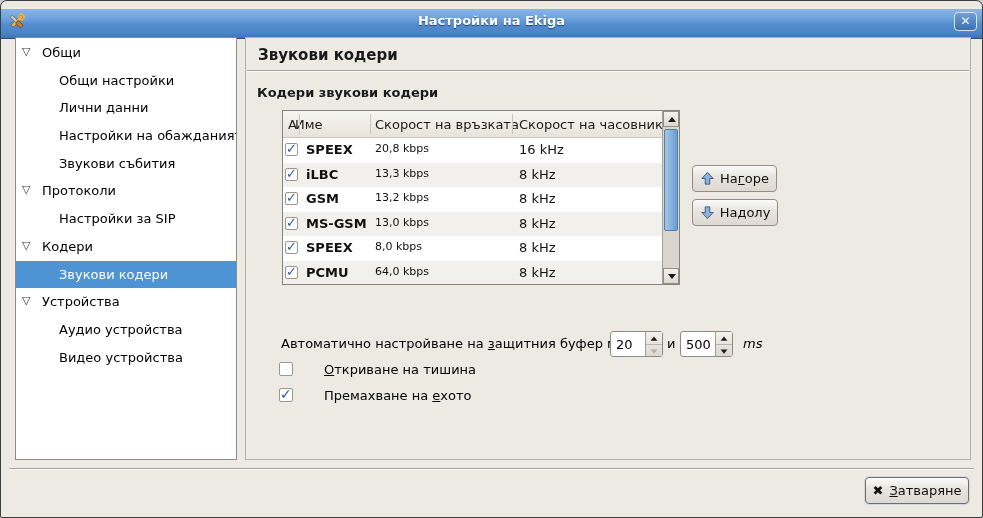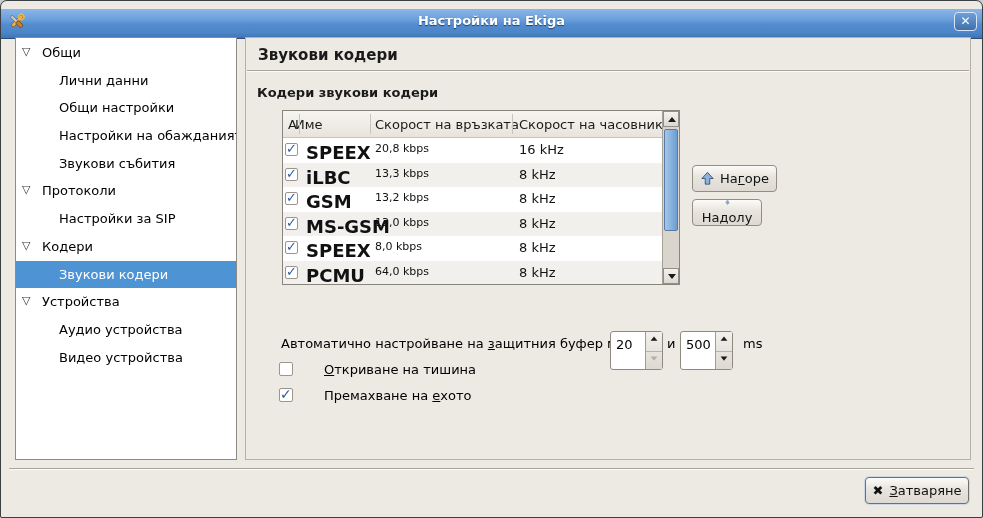--- a/index.html
+++ b/index.html
@@ -66,21 +66,21 @@
   .d0 { left:16px; } .d1 { left:87px; } .d2 { left:229px; }
   .tbody { position:absolute; left:0; top:27px; width:380px; bottom:0; overflow:hidden; }
   .trow { position:relative; height:24.6px; background:#fff; }
   .trow.alt { background:#f1f0ec; }
   .cb {
     position:absolute; width:13px; height:13px; background:#fff;
     border:1px solid #9a968e; border-radius:2px;
   }
   .cb.on::after { content:"✓"; position:absolute; left:0px; top:-3px; font-size:13px; font-weight:bold; color:#2d5f9e; }
   .trow .cb { left:2px; top:5px; }
-  .trow .cname { position:absolute; left:23px; top:4px; font-size:18px; font-weight:bold; color:#111; }
+  .trow .cname { position:absolute; left:23px; top:4px; font-size:13px; font-weight:bold; color:#111; }
   .trow .cbit  { position:absolute; left:92px; top:4px; font-size:11px; color:#111; }
   .trow .cclk  { position:absolute; left:236px; top:4px; font-size:13px; color:#111; }
   
   .vscroll { position:absolute; right:0; top:0; bottom:0; width:17px; background:#d9d5cd; border-left:1px solid #a5a199; }
   .step { position:absolute; left:0; right:0; height:16px; background:linear-gradient(#f4f2ee,#dcd8d0); border:1px solid #938f87; }
   .step.up { top:0; } .step.down { bottom:0; }
   .step span { position:absolute; left:4px; }
   .sthumb {
     position:absolute; left:1px; width:14px; top:18px; height:102px;
     background:linear-gradient(to right,#a5c6e8,#6b9ed2);
@@ -90,39 +90,39 @@
   .tri-down { width:0; height:0; border-left:4px solid transparent; border-right:4px solid transparent; border-top:5px solid #1a1a1a; display:inline-block; }
   .step.up span { top:5px; } .step.down span { top:5px; }
   
   .gbtn {
     position:absolute; height:27px; display:flex; align-items:center; justify-content:center; gap:5px;
     background:linear-gradient(#fcfbf9,#efedе8 40%,#dedad3);
     background:linear-gradient(#fcfbf9,#e7e4dd 45%,#dedad3);
     border:1px solid #928e86; border-radius:4px; font-size:13px; color:#111;
   }
   .btn-up   { left:446px; top:127px; width:85px; }
-  .btn-down { left:446px; top:161px; width:70px;flex-direction:column; }
+  .btn-down { left:446px; top:161px; width:86px; }
   .mn { text-decoration:underline; }
   
   .lbl-settings { left:11px; top:271px; }
   .lbl-available { left:11px; top:47px; }
   .buffer-label { position:absolute; left:35px; top:293px; height:26px; line-height:26px; font-size:13px; white-space:nowrap; }
-  .spin { position:absolute; top:293px; width:53px; height:39px; background:#fff; border:1px solid #8e8a82; border-radius:3px; }
+  .spin { position:absolute; top:293px; width:53px; height:26px; background:#fff; border:1px solid #8e8a82; border-radius:3px; }
   .spin1 { left:364px; } .spin2 { left:434px; }
   .spin input {
     position:absolute; left:0; top:0; width:34px; height:24px; border:0; outline:0;
     font-family:"DejaVu Sans",sans-serif; font-size:13px; padding-left:5px; background:transparent; color:#000;
   }
   .spinbtns { position:absolute; right:0; top:0; bottom:0; width:17px; border-left:1px solid #a19d95; background:linear-gradient(#f2f0ec,#ddd9d1); }
   .spinbtns .sb { position:absolute; left:0; right:0; height:50%; }
   .spinbtns .sb.dn { top:50%; border-top:1px solid #b8b4ac; }
   .spinbtns .sb span { position:absolute; left:4px; top:4px; transform:scale(.85); }
   .tri-dim { border-top-color:#b3afa7 !important; }
   .and-label { position:absolute; left:421px; top:293px; line-height:26px; font-size:13px; }
-  .ms-label  { position:absolute; left:497px; top:293px; line-height:26px; font-size:13px; }
+  .ms-label  { position:absolute; left:497px; top:293px; line-height:26px; font-size:13px;font-style:italic; }
   .checkrow { position:absolute; left:33px; height:16px; font-size:13px; }
   .cr1 { top:324px; } .cr2 { top:350px; }
   .checkrow .cb { position:absolute; left:0; top:0; width:14px; height:14px; }
   .checkrow .cb.on::after { font-size:14px; top:-3px; }
   .checkrow .cklbl { position:absolute; left:21px; top:0px; white-space:nowrap;margin-left:24px; }
   
   .sep-footer { left:8px; right:8px; top:467px; position:absolute; height:2px; background:linear-gradient(#a9a59d,#a9a59d 50%,#fbfaf7 50%); }
   .btn-close {
     position:absolute; left:864px; top:476px; width:104px; height:27px;
     display:flex; align-items:center; justify-content:center; gap:6px;
@@ -153,24 +153,24 @@
       <span>✕</span>
     </div>
   </div>
 
   <div class="sidebar">
     <div class="tree-item">
       <span class="expander">▽</span>
       <span class="lbl0">Общи</span>
     </div>
     <div class="tree-item">
+      <span class="lbl1">Общи настройки</span>
+    </div>
+    <div class="tree-item">
       <span class="lbl1">Лични данни</span>
-    </div>
-    <div class="tree-item">
-      <span class="lbl1">Общи настройки</span>
     </div>
     <div class="tree-item">
       <span class="lbl1">Настройки на обажданията</span>
     </div>
     <div class="tree-item">
       <span class="lbl1">Звукови събития</span>
     </div>
     <div class="tree-item">
       <span class="expander">▽</span>
       <span class="lbl0">Протоколи</span>

